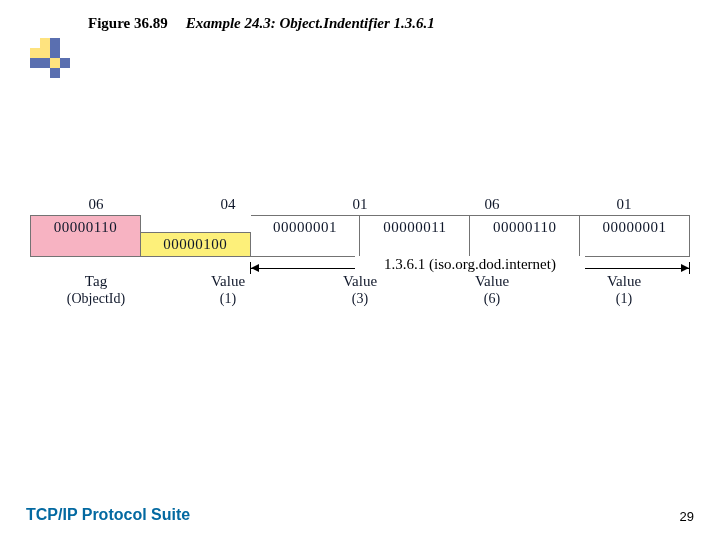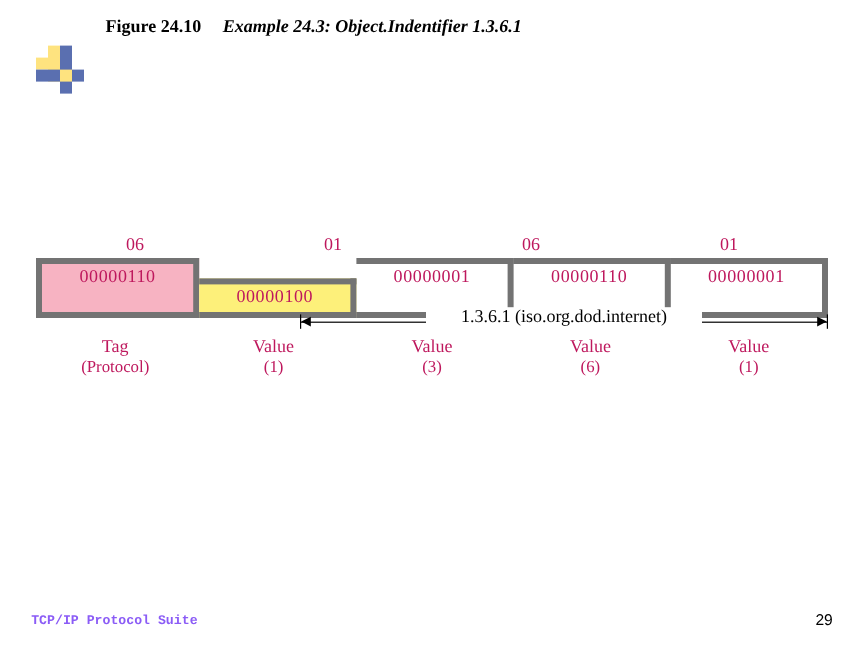--- a/index.html
+++ b/index.html
@@ -50,25 +50,25 @@
   }
   .row {
     display: flex;
     width: 100%;
   }
   .cell {
     flex: 1 1 0;
     text-align: center;
     font-family: "Times New Roman", serif;
     font-size: 15px;
-    color: #be185d;
+    color: #0f172a;
   }
   .hexrow .cell { padding-bottom: 2px; }
   .binrow .cell {
-    border: 5px solid #737373;
+    border: 1px solid #737373;
     padding: 3px 12px;
     letter-spacing: 0.5px;
   }
   .binrow .cell + .cell { border-left: none; }
   .pink { background: #f7b3c2; }
   .yellow { background: #fdf07a; margin-top: 17px; }
   .lblrow .cell { padding-top: 16px; line-height: 1.15; }
   .sub { font-size: 14px; }
 
   .dimension {
@@ -96,23 +96,23 @@
   .dim-arrow-r { right:1px; border-left:8px solid #000; }
   .dim-label {
     position:absolute; left:0; right:0; top:-2px;
     text-align:center; font-size:15px; background:#fff;
     width: 230px; margin: 0 auto;
   }
 
   .footer-left {
     position: absolute;
     left: 26px; bottom: 16px;
-    font-family: Liberation Mono, monospace;
-    font-size: 11px; font-weight: bold;
-    color: #8b5cf6;
+    font-family: Liberation Sans, sans-serif;
+    font-size: 16px; font-weight: bold;
+    color: #0369a1;
   }
   .footer-right {
     position: absolute;
     right: 26px; bottom: 16px;
     font-family: Tahoma, Verdana, sans-serif;
     font-size: 13px;
     color: #000;
   }
 </style>
 </head>
@@ -120,45 +120,47 @@
 
 <div class="bullet">
   <div class="vbar"></div>
     <div class="hbar"></div>
   <div class="vbar2"></div>
     <div class="hbar2"></div>
     <div class="sq"></div>
 </div>
 
 <div class="header">
-  <span class="fig-label">Figure 24.10</span>
+  <span class="fig-label">Figure 36.89</span>
   <span class="fig-title">Example 24.3: Object.Indentifier 1.3.6.1</span>
 </div>
 
 <div class="diagram">
 
   <div class="row hexrow">
     <div class="cell">06</div>
+    <div class="cell">04</div>
     <div class="cell">01</div>
     <div class="cell">06</div>
     <div class="cell">01</div>
   </div>
 
   <div class="row binrow">
     <div class="cell pink">00000110</div>
     <div class="cell yellow">00000100</div>
     <div class="cell">00000001</div>
+    <div class="cell">00000011</div>
     <div class="cell">00000110</div>
     <div class="cell">00000001</div>
   </div>
 
   <div class="row lblrow">
     <div class="cell">
       <span>Tag</span><br>
-      <span class="sub">(Protocol)</span>
+      <span class="sub">(ObjectId)</span>
     </div>
     <div class="cell">
       <span>Value</span><br>
       <span class="sub">(1)</span>
     </div>
     <div class="cell">
       <span>Value</span><br>
       <span class="sub">(3)</span>
     </div>
     <div class="cell">

